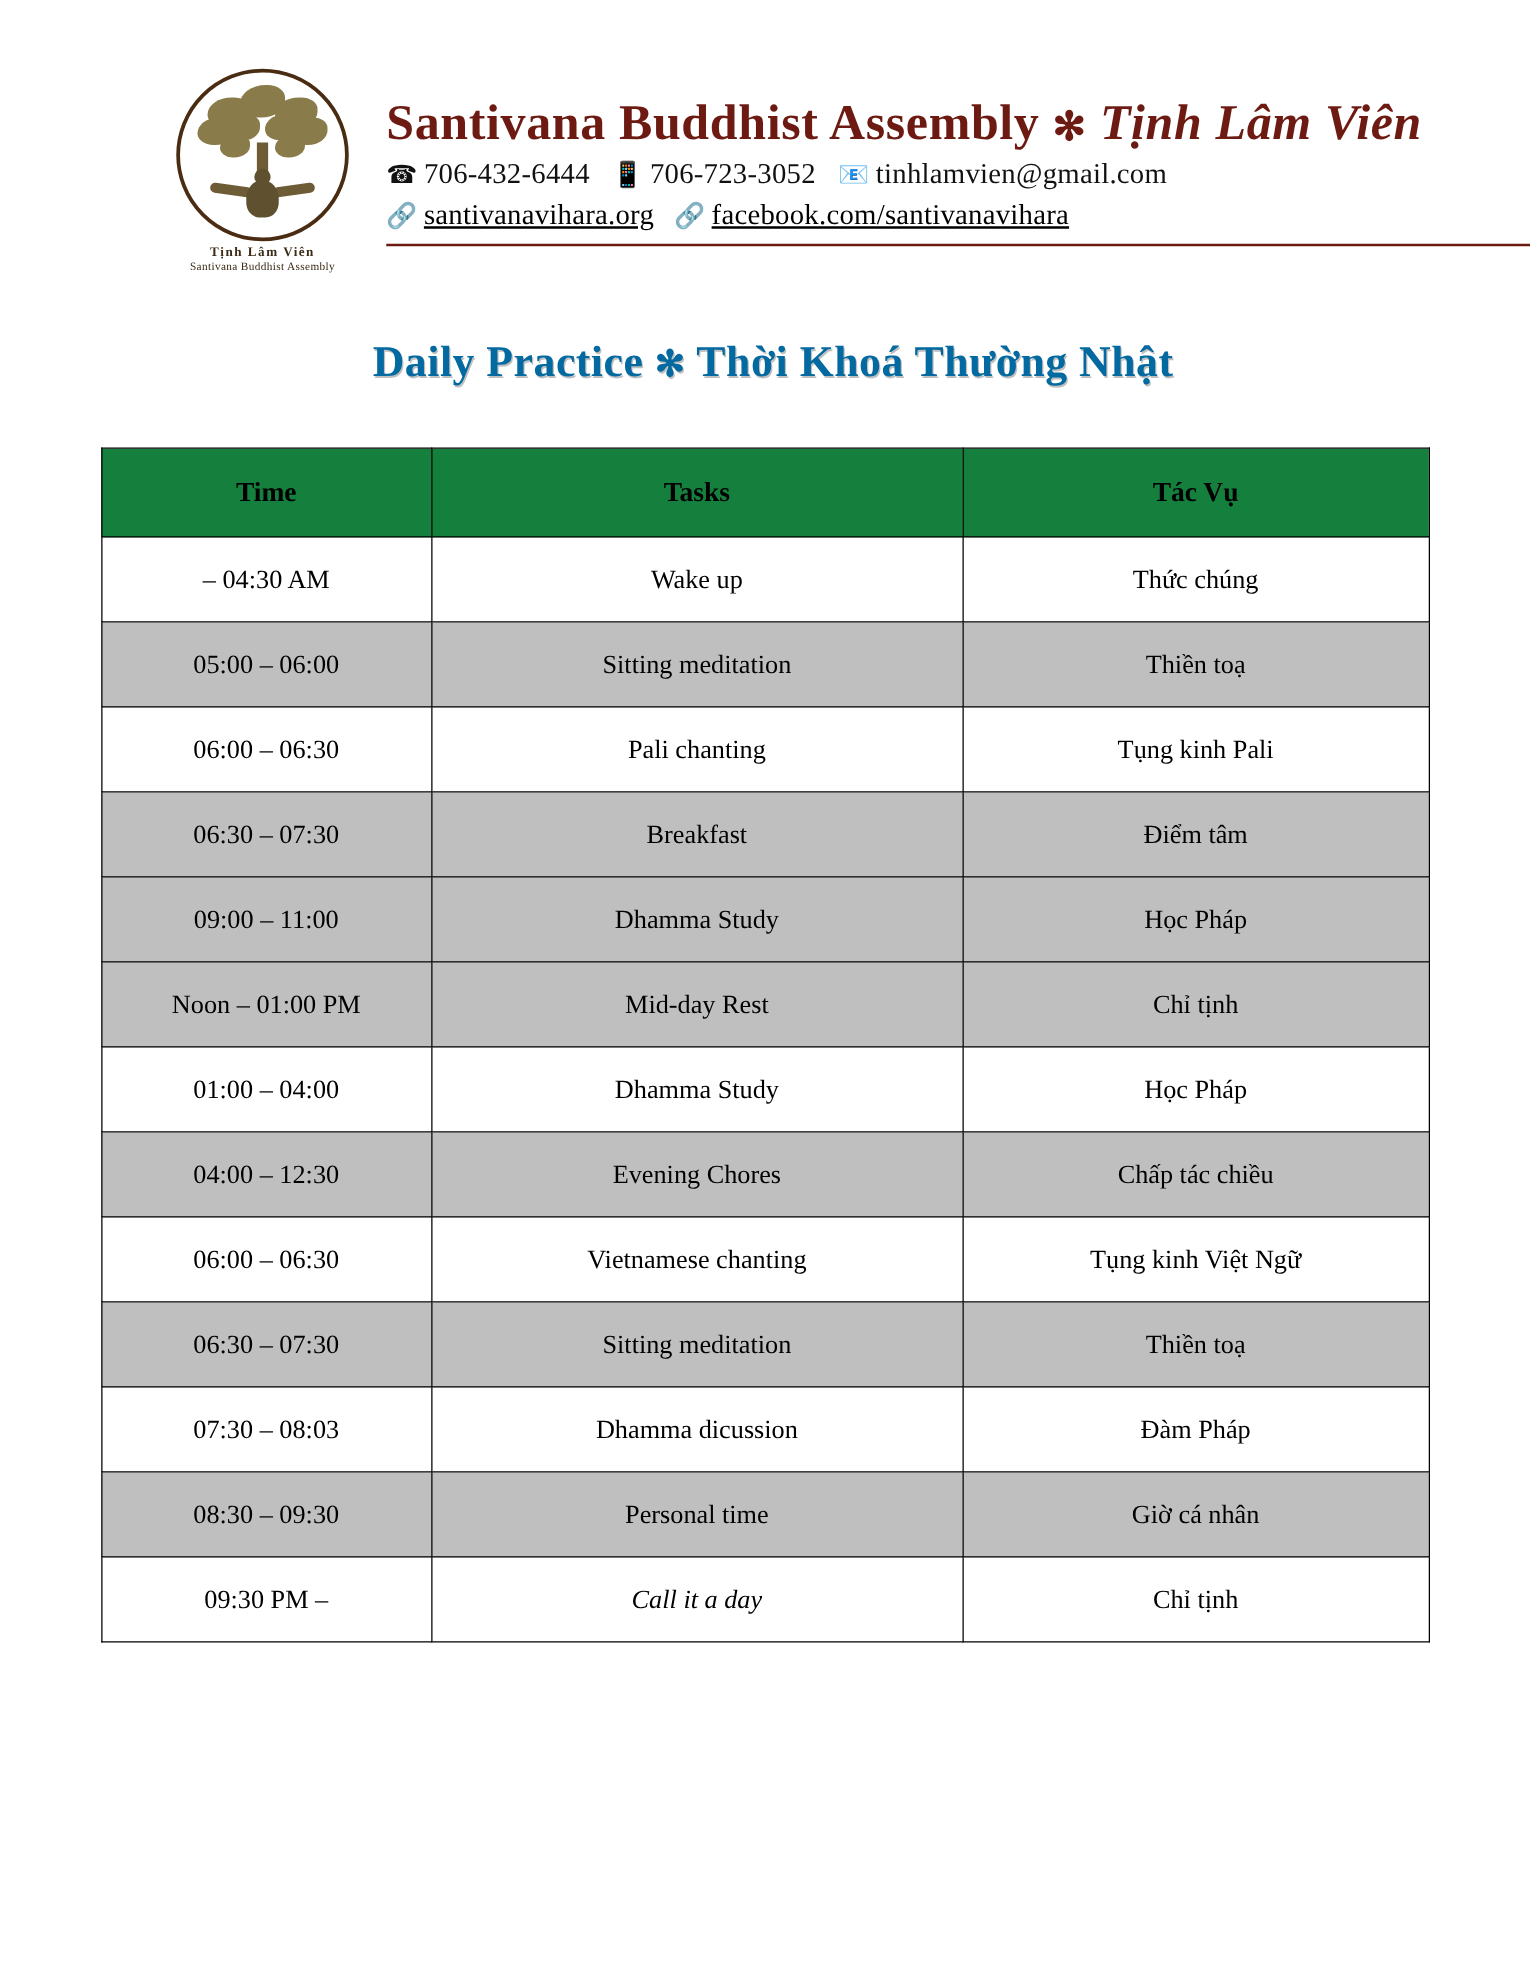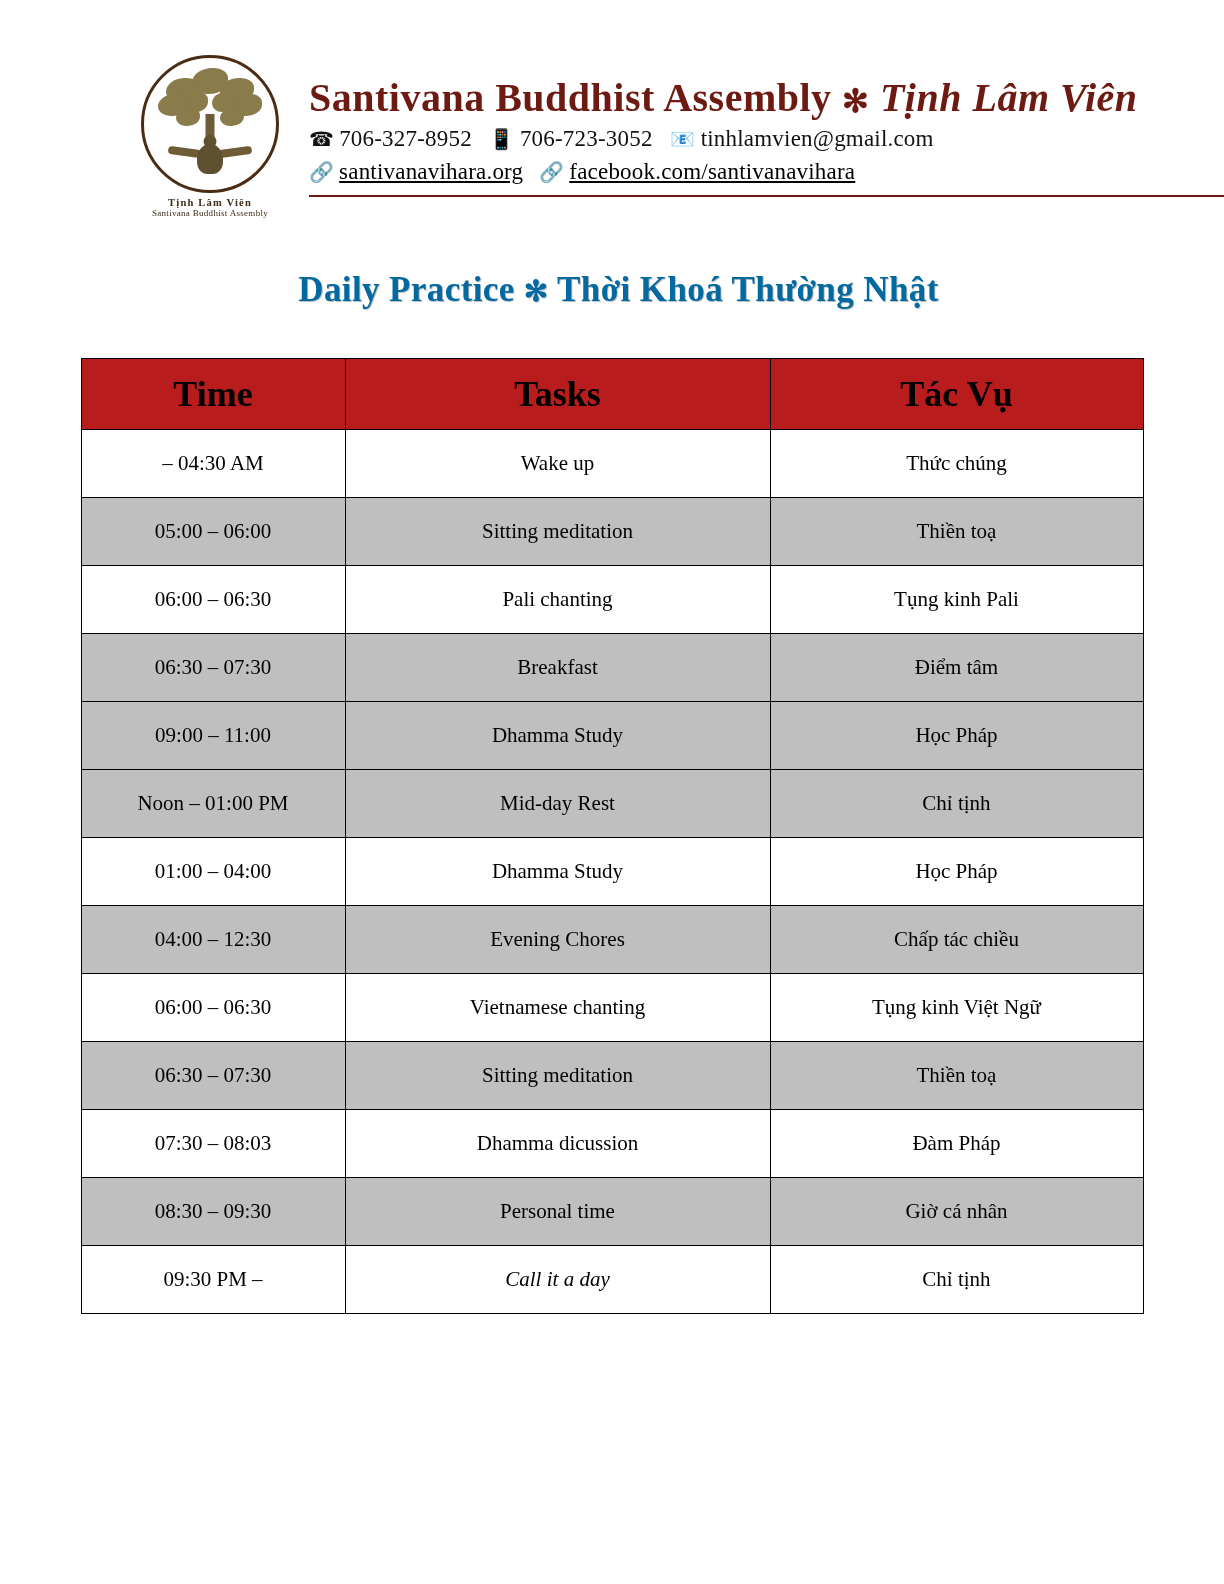--- a/index.html
+++ b/index.html
@@ -178,22 +178,22 @@
     border: 1.5px solid #000;
     text-align: center;
     font-family: "Liberation Serif", serif;
     font-size: 21px;
     height: 67px;
     padding: 0 6px;
     vertical-align: middle;
   }
   table.schedule th {
     font-weight: bold;
-    font-size: 36px;
-    background: #b91c1c;
+    font-size: 22px;
+    background: #15803d;
     height: 70px;
     margin-top: 29px;
   }
   table.schedule col.c-time  { width: 264px; }
   table.schedule col.c-task  { width: 425px; }
   table.schedule col.c-tacvu { width: 373px; }
   tr.shade td { background: #bfbfbf; }
   tr.plain td { background: #ffffff; }
   td.italic { font-style: italic; }
 </style>
@@ -230,21 +230,21 @@
     <div class="letter-text">
 
       <div class="org-name">
         <span>Santivana Buddhist Assembly</span>
         <span class="star">✻</span>
         <span class="vn">Tịnh Lâm Viên</span>
       </div>
 
 
       <div class="addr-line">
-        <span class="glyph">☎</span><span>706-327-8952</span>
+        <span class="glyph">☎</span><span>706-432-6444</span>
         <span class="glyph" style="margin-left:12px;">📱</span><span>706-723-3052</span>
         <span class="glyph" style="margin-left:12px;">📧</span><span>tinhlamvien@gmail.com</span>
       </div>
 
       <div class="addr-line">
         <span class="glyph">🔗</span><a class="link" href="#" style="color:#000;">santivanavihara.org</a>
         <span class="glyph" style="margin-left:10px;">🔗</span><a class="link" href="#" style="color:#000;margin-top:45px;">facebook.com/santivanavihara</a>
       </div>
 
       <hr class="rule">

